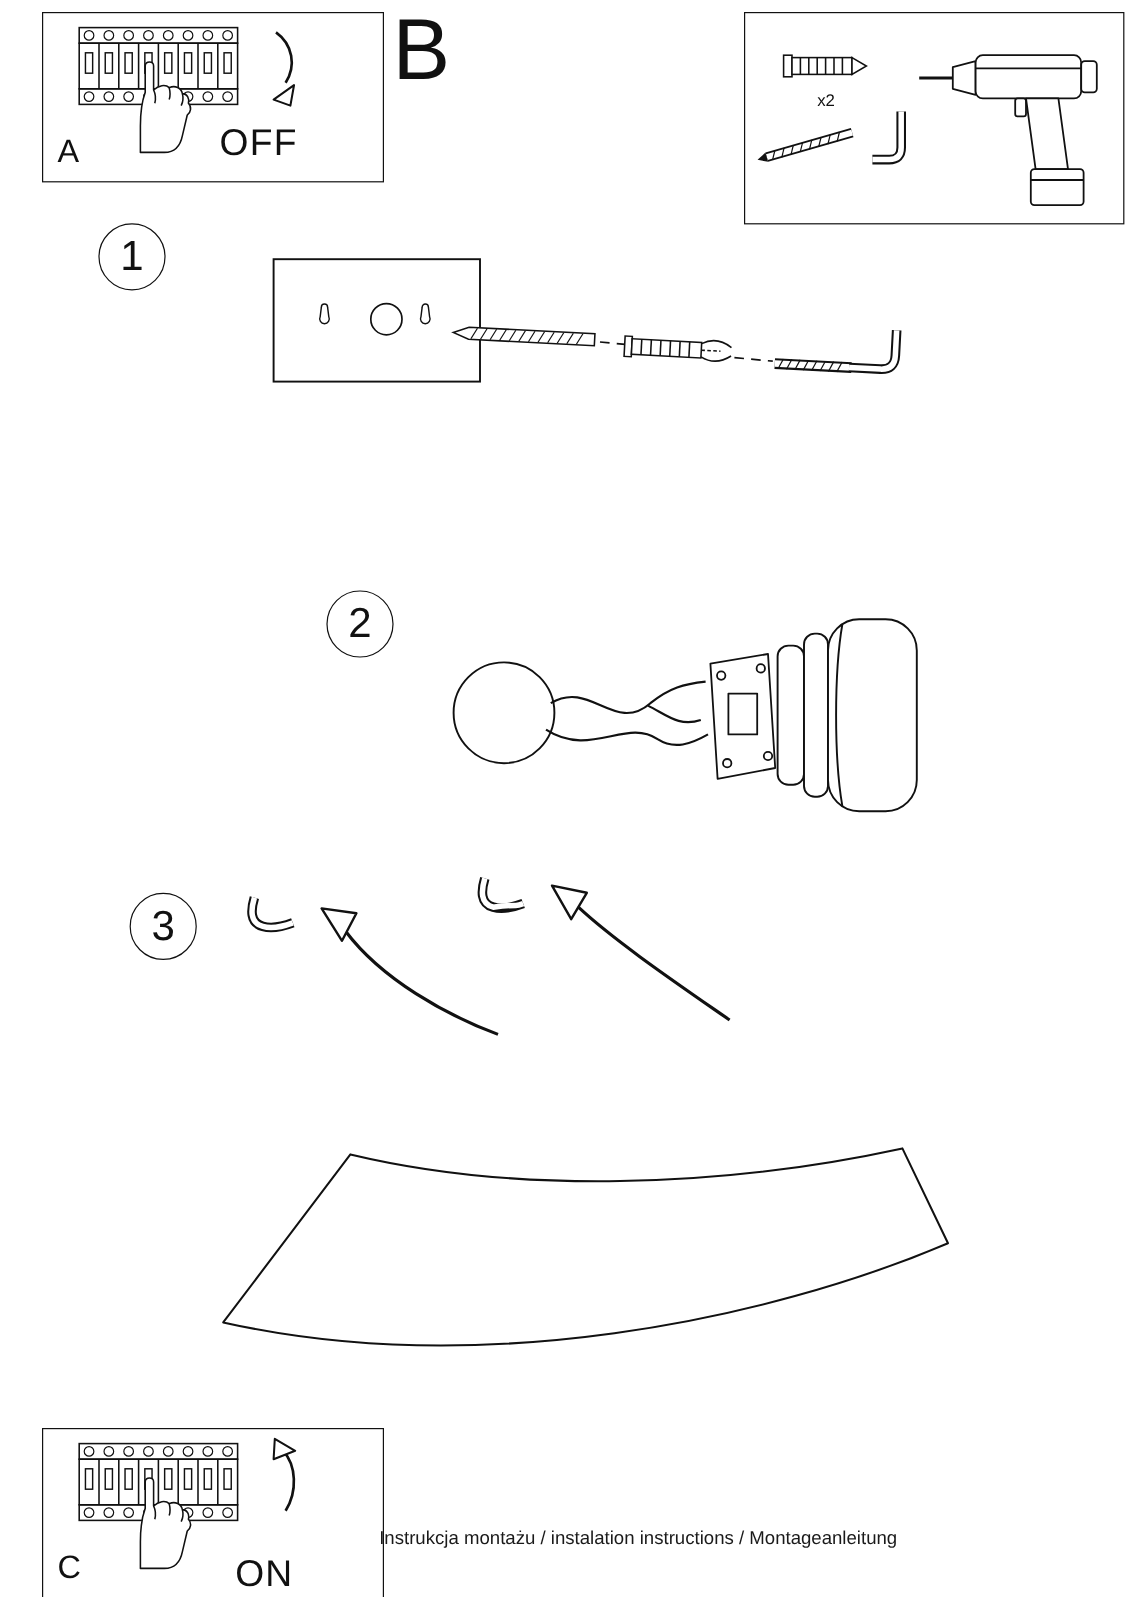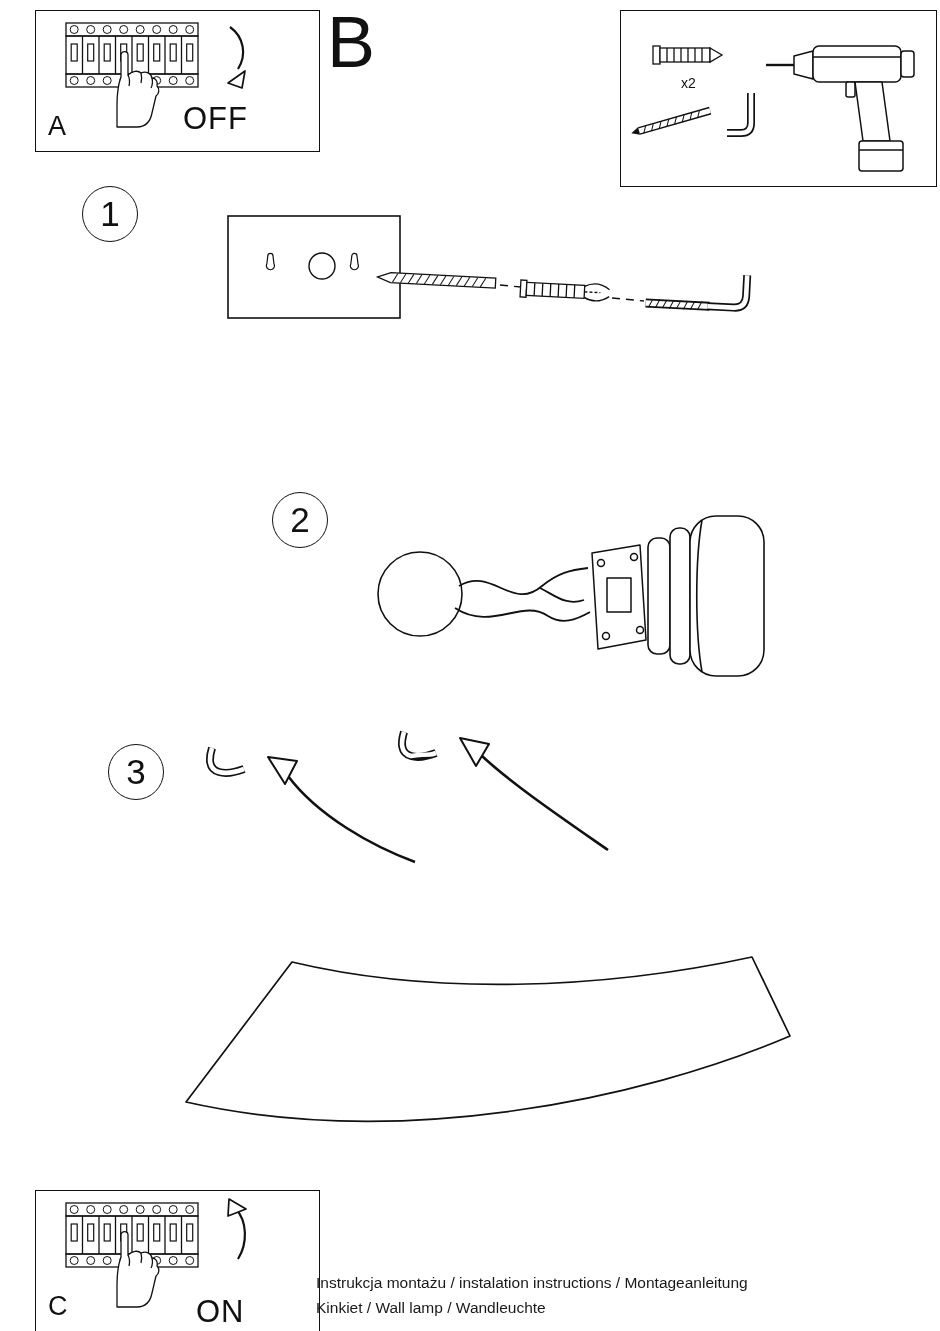--- a/index.html
+++ b/index.html
@@ -277,16 +277,15 @@
         <path d="M16,60 C26,44 25,22 14,10" fill="none" stroke="#111" stroke-width="2.2"></path>
         <polygon points="7,0 24,10 6,17" fill="#fff" stroke="#111" stroke-width="1.7" stroke-linejoin="round"></polygon>
       </g>
     </svg>
     <div class="switchword" style="left:160px;top:103px;">ON</div>
     <div class="biglabel" style="left:12px;top:100px;">C</div>
   </div>
 
   <div class="footer" style="left:316px;top:1270px;">
     <div>Instrukcja montażu / instalation instructions / Montageanleitung</div>
-    <div>Kinkiet / Wall lamp / Wandleuchte</div>
   </div>
 
 </div>
 
 </body></html>

